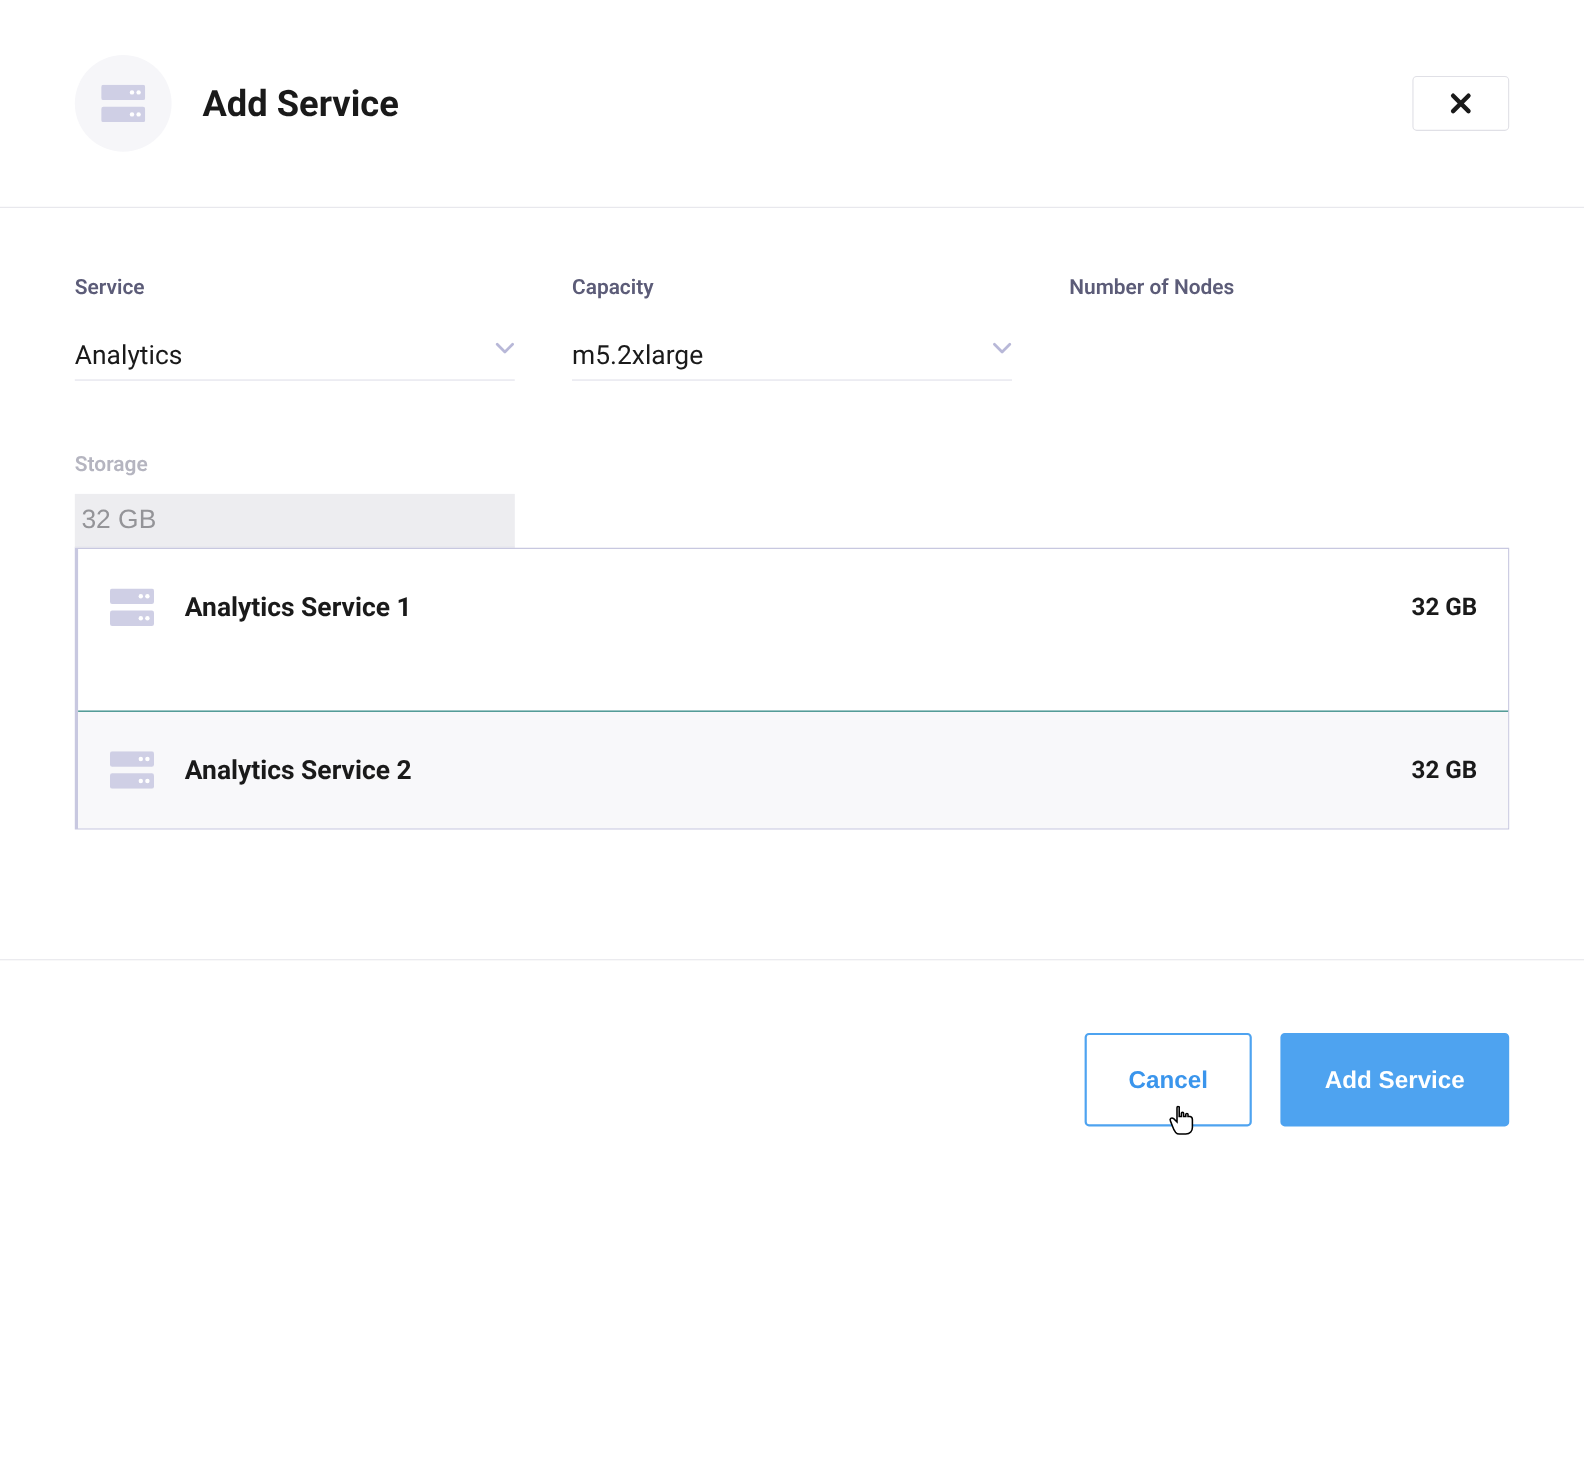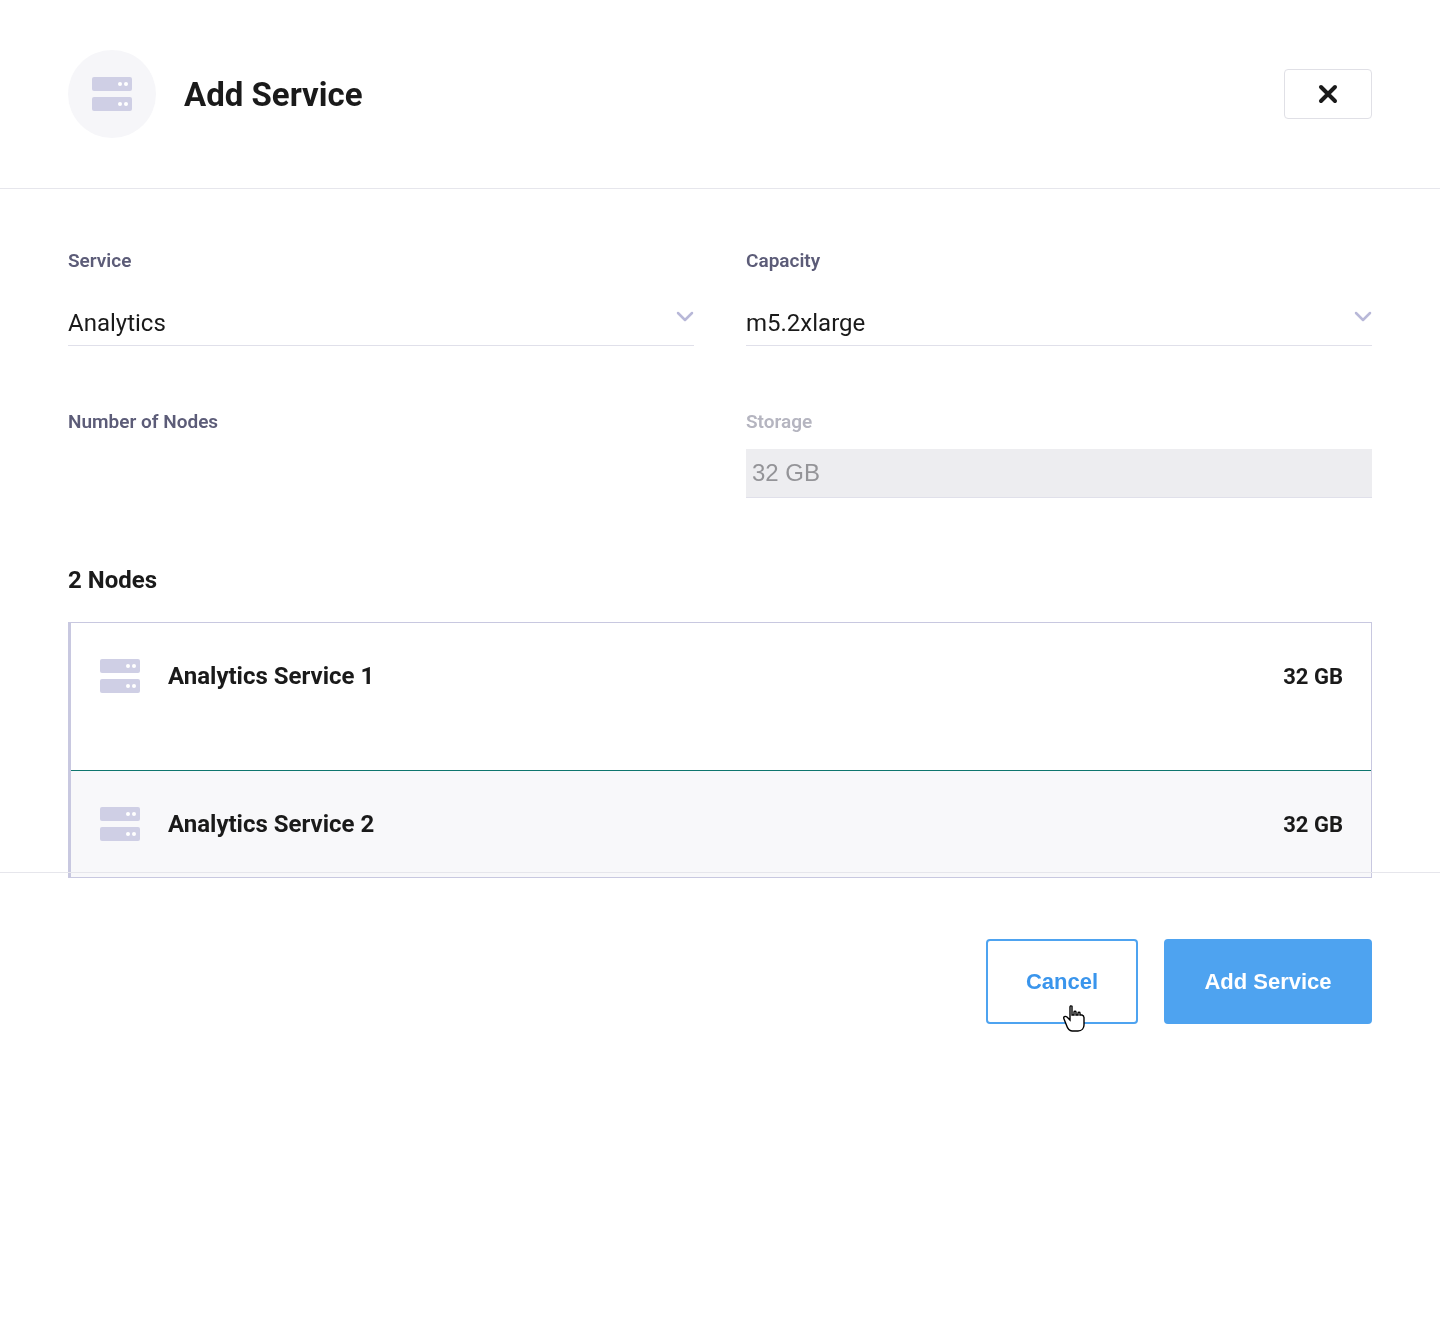--- a/index.html
+++ b/index.html
@@ -52,21 +52,21 @@
       font-weight: 700;
       color: #1a1a1a;
     }
 
     .content {
       padding: 60px 68px 0 68px;
     }
 
     .form-grid {
       display: grid;
-      grid-template-columns: 1fr 1fr;
+      grid-template-columns: 1fr 1fr 1fr;
       column-gap: 52px;
       row-gap: 64px;
     }
     .form-field {
       display: flex;
       flex-direction: column;
     }
     .field-label {
       font-size: 19px;
       font-weight: 600;
@@ -242,21 +242,20 @@
       <label class="field-label">Number of Nodes</label>
     </div>
 
     <div class="form-field">
       <label class="field-label disabled">Storage</label>
       <input class="storage-input" disabled="" value="32 GB" style="">
     </div>
 
   </div>
 
-  <div class="nodes-header">2 Nodes</div>
 
   <div class="nodes-list">
     <div class="node-row">
       <div class="node-left">
         <svg width="40" height="34" viewBox="0 0 40 34">
           <rect class="srv-rect" x="0" y="0" width="40" height="14" rx="2"></rect>
           <circle class="srv-dot" cx="28" cy="7" r="2"></circle>
           <circle class="srv-dot" cx="34" cy="7" r="2"></circle>
           <rect class="srv-rect" x="0" y="20" width="40" height="14" rx="2"></rect>
           <circle class="srv-dot" cx="28" cy="27" r="2"></circle>

